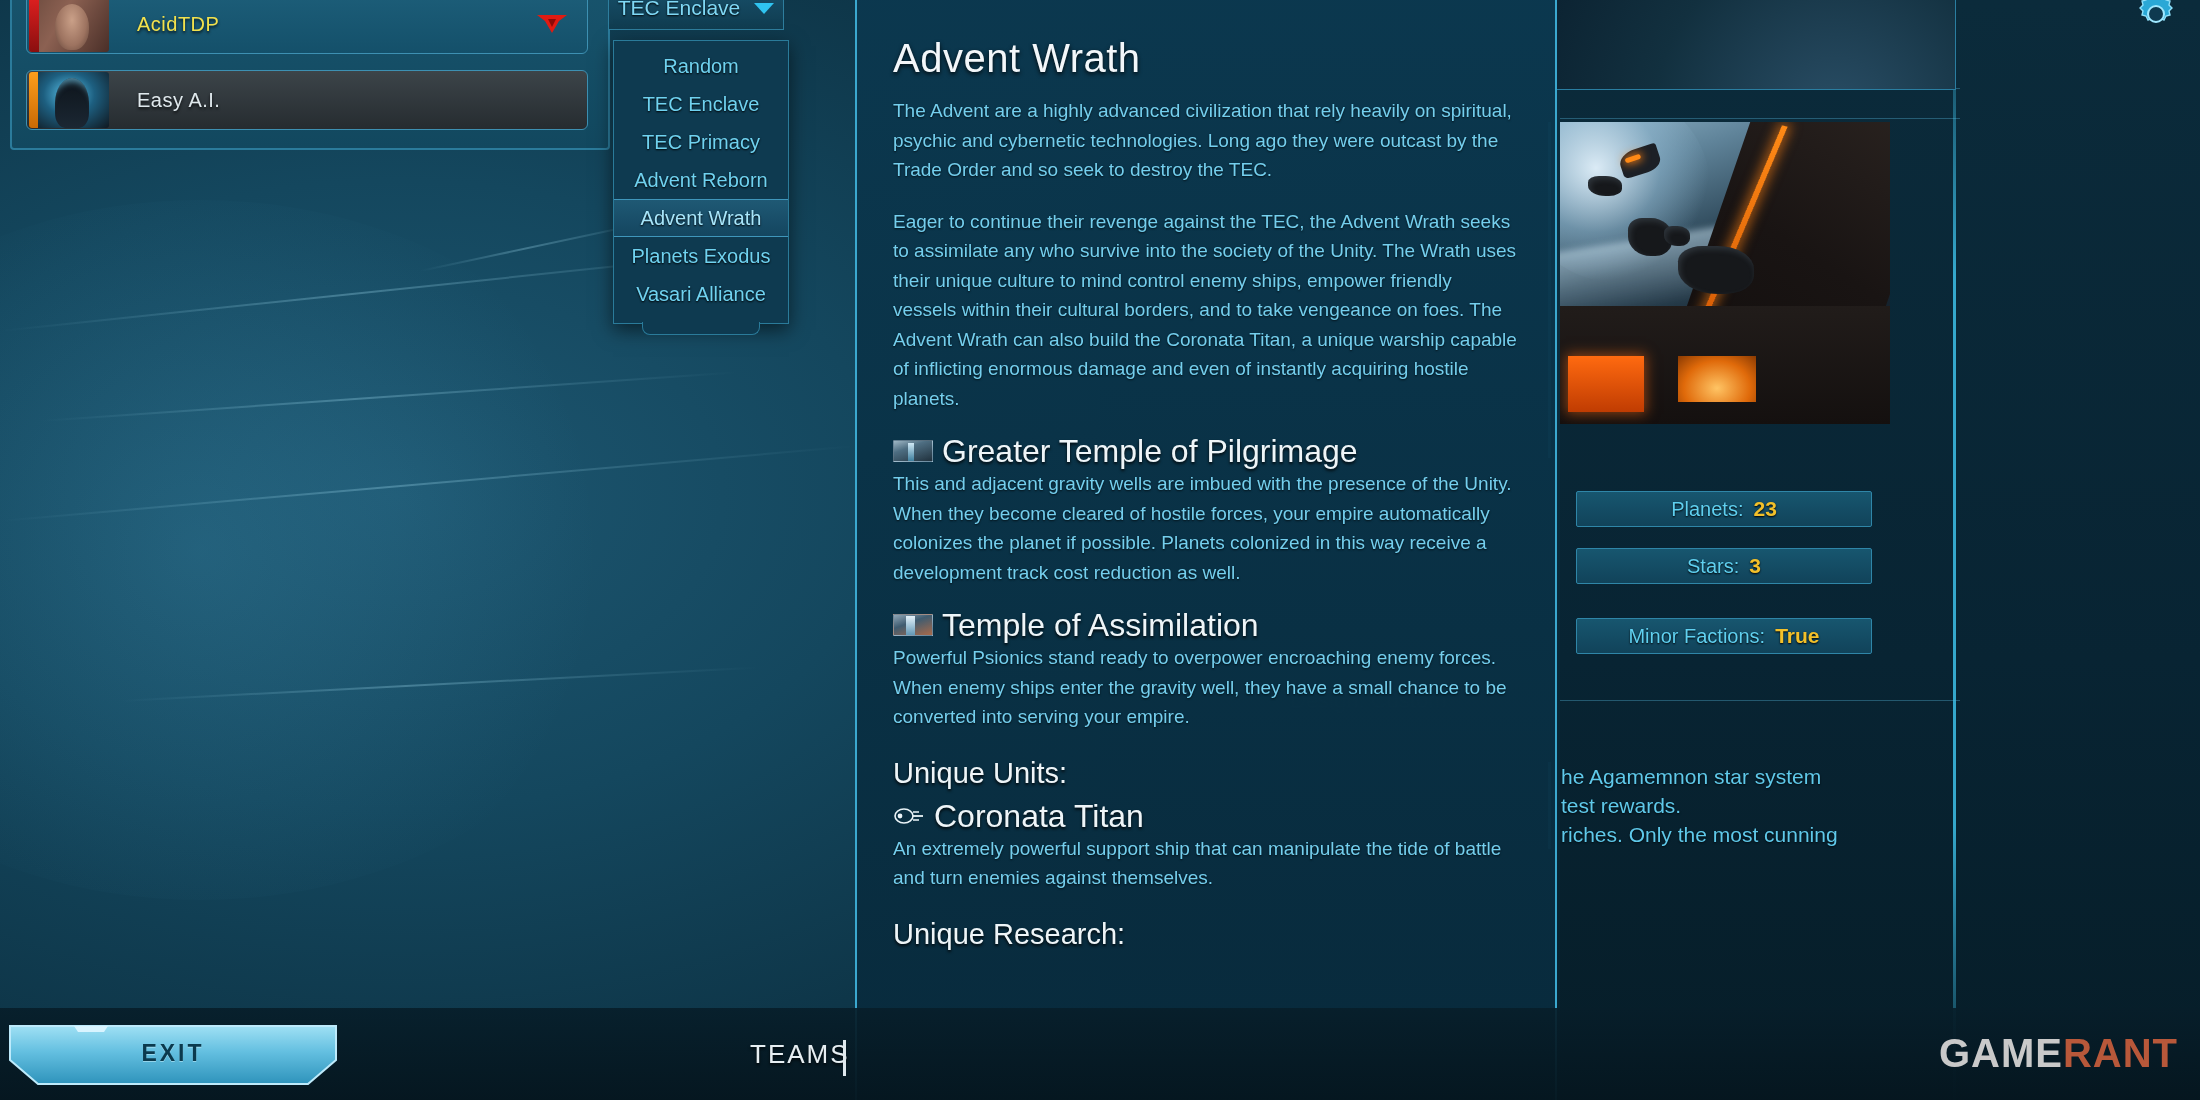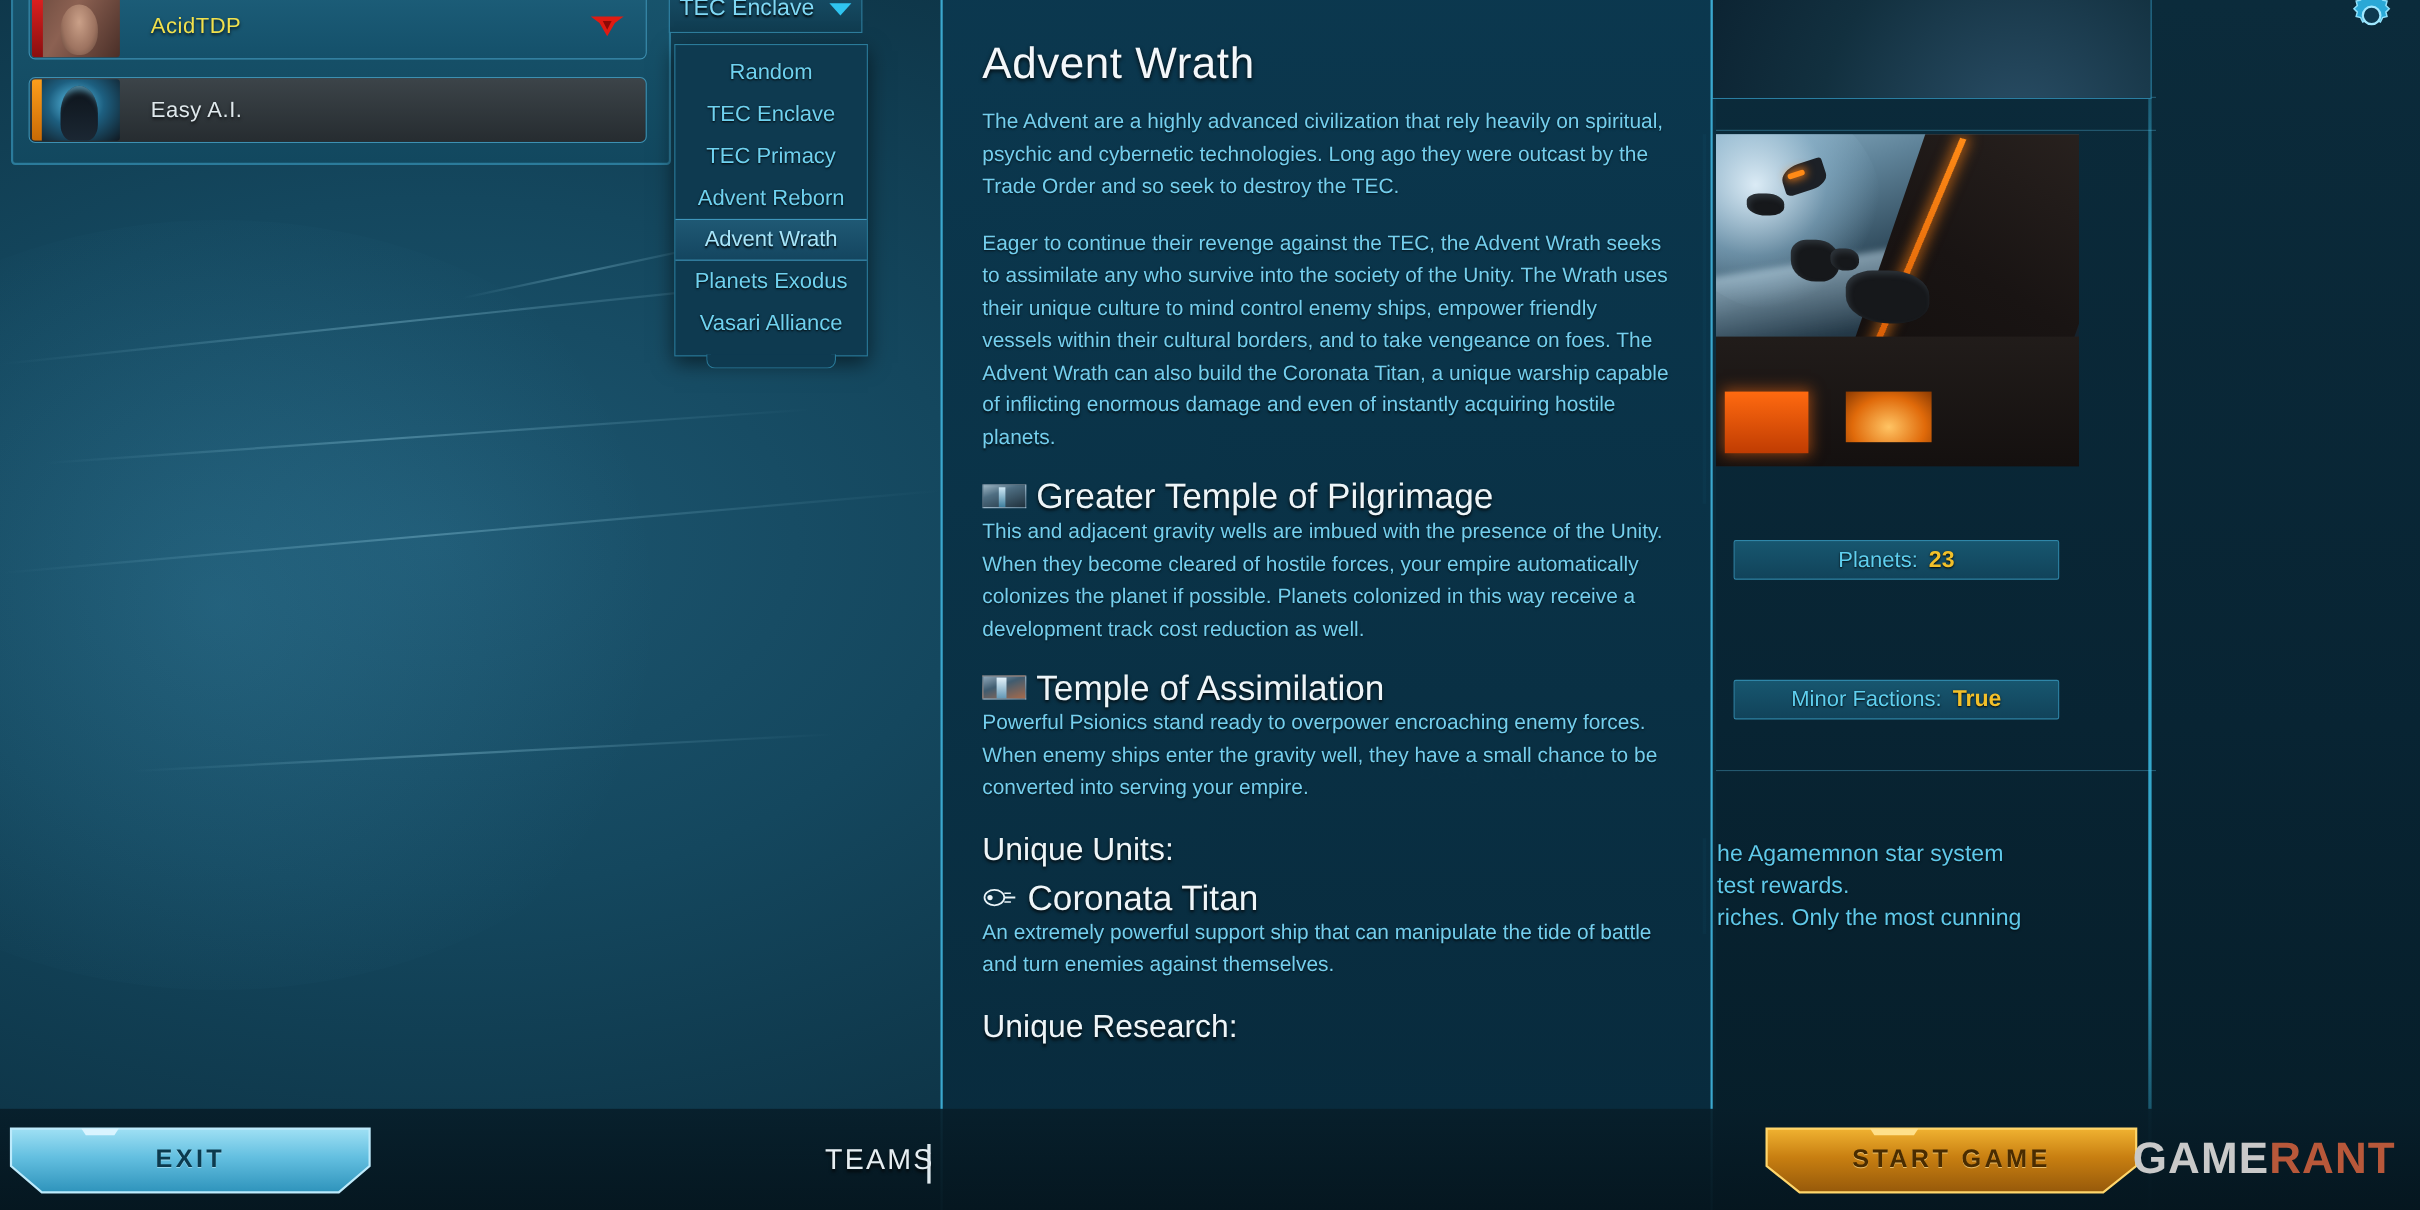--- a/index.html
+++ b/index.html
@@ -403,20 +403,24 @@
       <div class="dash"></div>
       <div class="screen"></div>
       <div class="screen2"></div>
     </div>
   </div>
 
   <div class="stat-row" style="top:491px;">
     <span class="k">Planets:</span>
     <span class="v">23</span>
   </div>
+  <div class="stat-row" style="top:548px;">
+    <span class="k">Stars:</span>
+    <span class="v">3</span>
+  </div>
   <div class="stat-row" style="top:618px;">
     <span class="k">Minor Factions:</span>
     <span class="v">True</span>
   </div>
 
   <div class="right-desc">
     <div>he Agamemnon star system</div>
     <div>test rewards.</div>
     <div>riches. Only the most cunning</div>
   </div>
@@ -470,33 +474,19 @@
         </defs>
         <path d="M2 6 L328 6 L328 40 L300 64 L30 64 L2 40 Z" fill="url(#exitg)" stroke="#bdeafb" stroke-width="2"></path>
         <path d="M66 6 L100 6 L96 12 L70 12 Z" fill="#d9f4ff"></path>
       </svg>
       <span class="btn-label">EXIT</span>
     </div>
 
     <div class="teams-label">TEAMS</div>
     <div class="teams-cursor"></div>
 
-    <div class="btn-start">
-      <svg viewBox="0 0 340 66" style="width:100%;height:100%;">
-        <defs>
-          <linearGradient id="startg" x1="0" y1="0" x2="0" y2="1">
-            <stop offset="0%" stop-color="#f0b231"></stop>
-            <stop offset="45%" stop-color="#c87f11"></stop>
-            <stop offset="100%" stop-color="#96590a"></stop>
-          </linearGradient>
-        </defs>
-        <path d="M2 6 L338 6 L338 40 L308 64 L32 64 L2 40 Z" fill="url(#startg)" stroke="#ffd66b" stroke-width="2"></path>
-        <path d="M96 6 L140 6 L136 12 L100 12 Z" fill="#ffe08a"></path>
-      </svg>
-      <span class="btn-label">START GAME</span>
-    </div>
 
     <div class="gamerant">
       <span class="g1">GAME</span><span class="g2">RANT</span>
     </div>
   </div>
 
 </div>
 
 </body></html>

